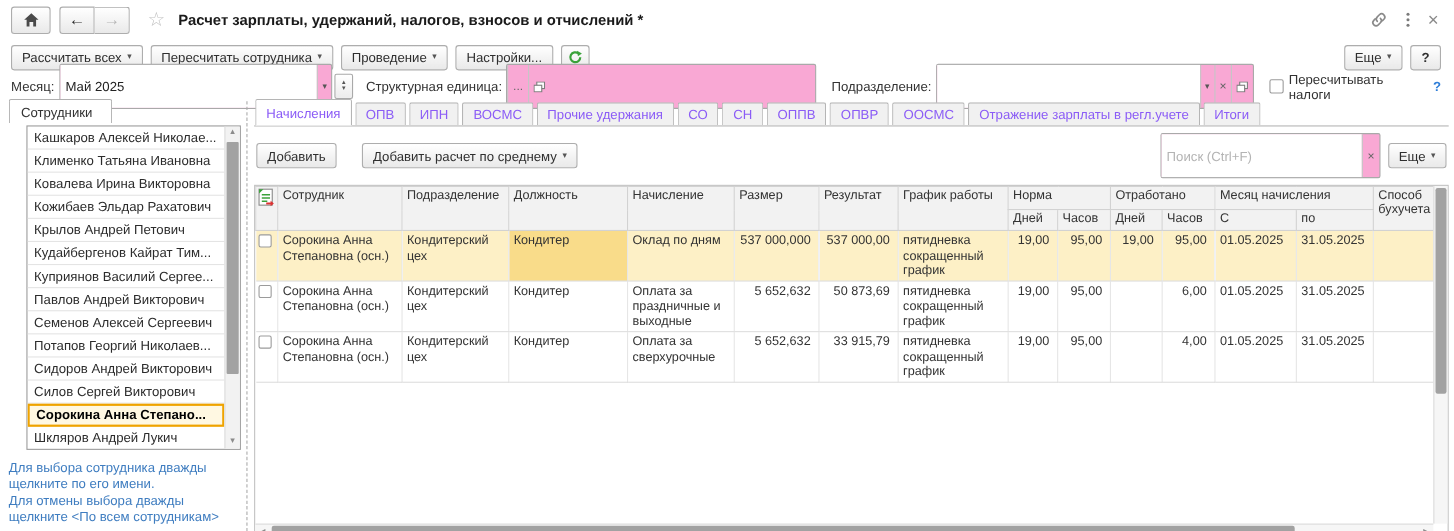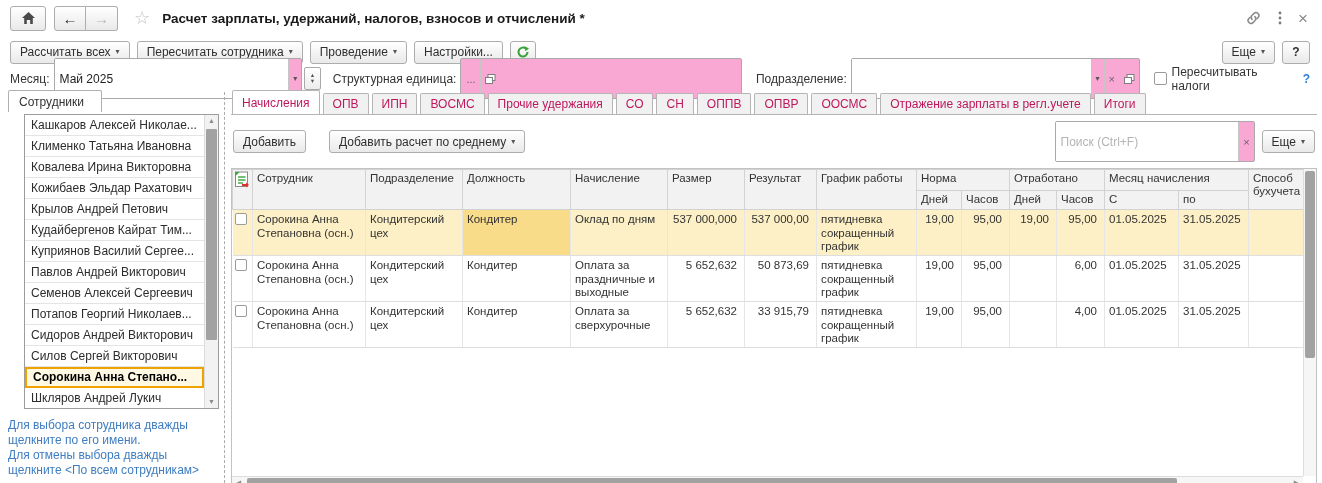--- a/index.html
+++ b/index.html
@@ -78,21 +78,21 @@
   .hint { margin-top:9px; color:#3f7dc0; font-size:12px; line-height:15px; width:205px; }
 
   .splitter { position:absolute; top:92px; left:224px; bottom:0; width:0;
               border-left:1px dashed #ababab; }
 
   
   .main { position:absolute; top:90px; left:231px; right:5px; bottom:0; }
   .tabs { display:flex; align-items:flex-end; height:24px; padding-left:1px; }
   .tab { height:21px; display:flex; align-items:center; padding:0 9px; font-size:12px;
          border:1px solid #b5b5b5; border-bottom:none; border-radius:2px 2px 0 0;
-         background:#f1f1f1; margin-right:3px; white-space:nowrap; color:#be185d; }
+         background:#f1f1f1; margin-right:3px; white-space:nowrap; color:#8b5cf6; }
   .tab.active { height:24px; background:#fff; position:relative; z-index:2; }
   .pane { position:absolute; top:24px; left:0; right:0; bottom:2px;
           border-top:1px solid #b5b5b5; background:#fff; }
   .cmdbar { display:flex; align-items:center; gap:23px; padding:6px 2px 5px 2px; }
   .cmdbar-right { margin-left:auto; display:flex; align-items:center; gap:7px;justify-content:center; }
   .searchgrp { width:200px; }
   .searchgrp input { flex:1; }
 
   .table-wrap { position:relative; margin:1px 0 0 0; height:322px;
                 border:1px solid #c2c2c2; background:#fff; overflow:hidden; }

